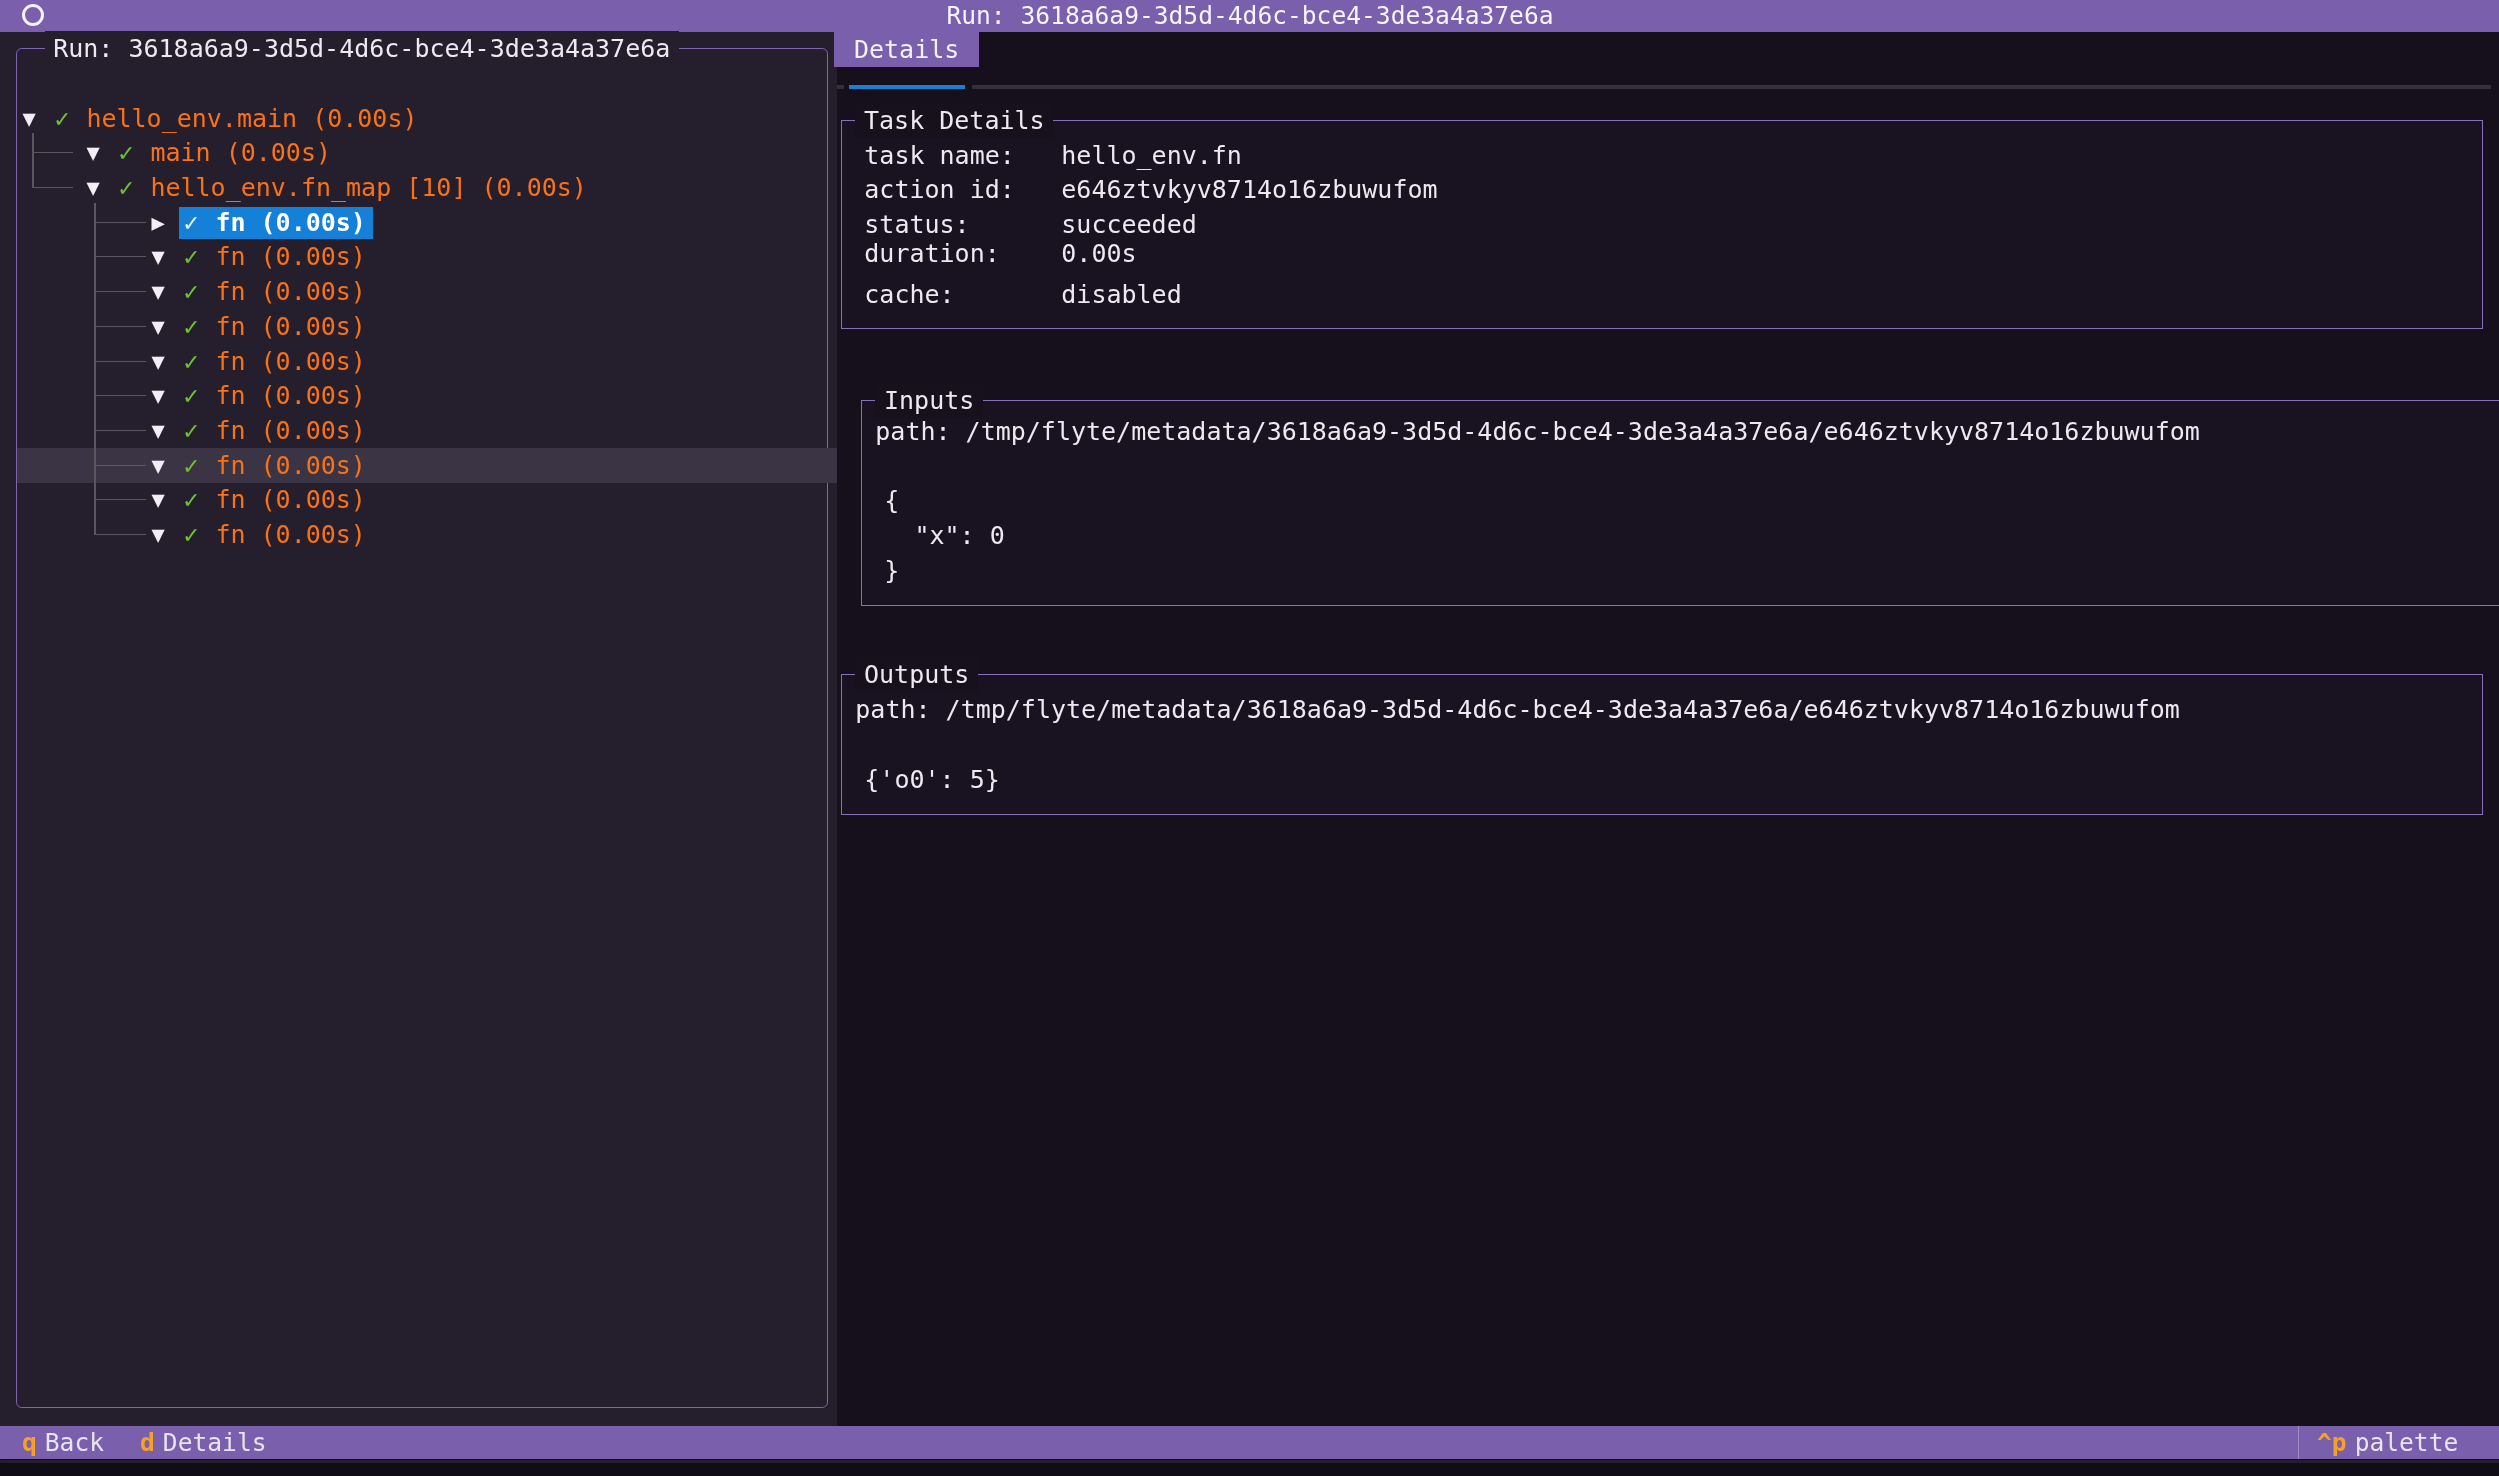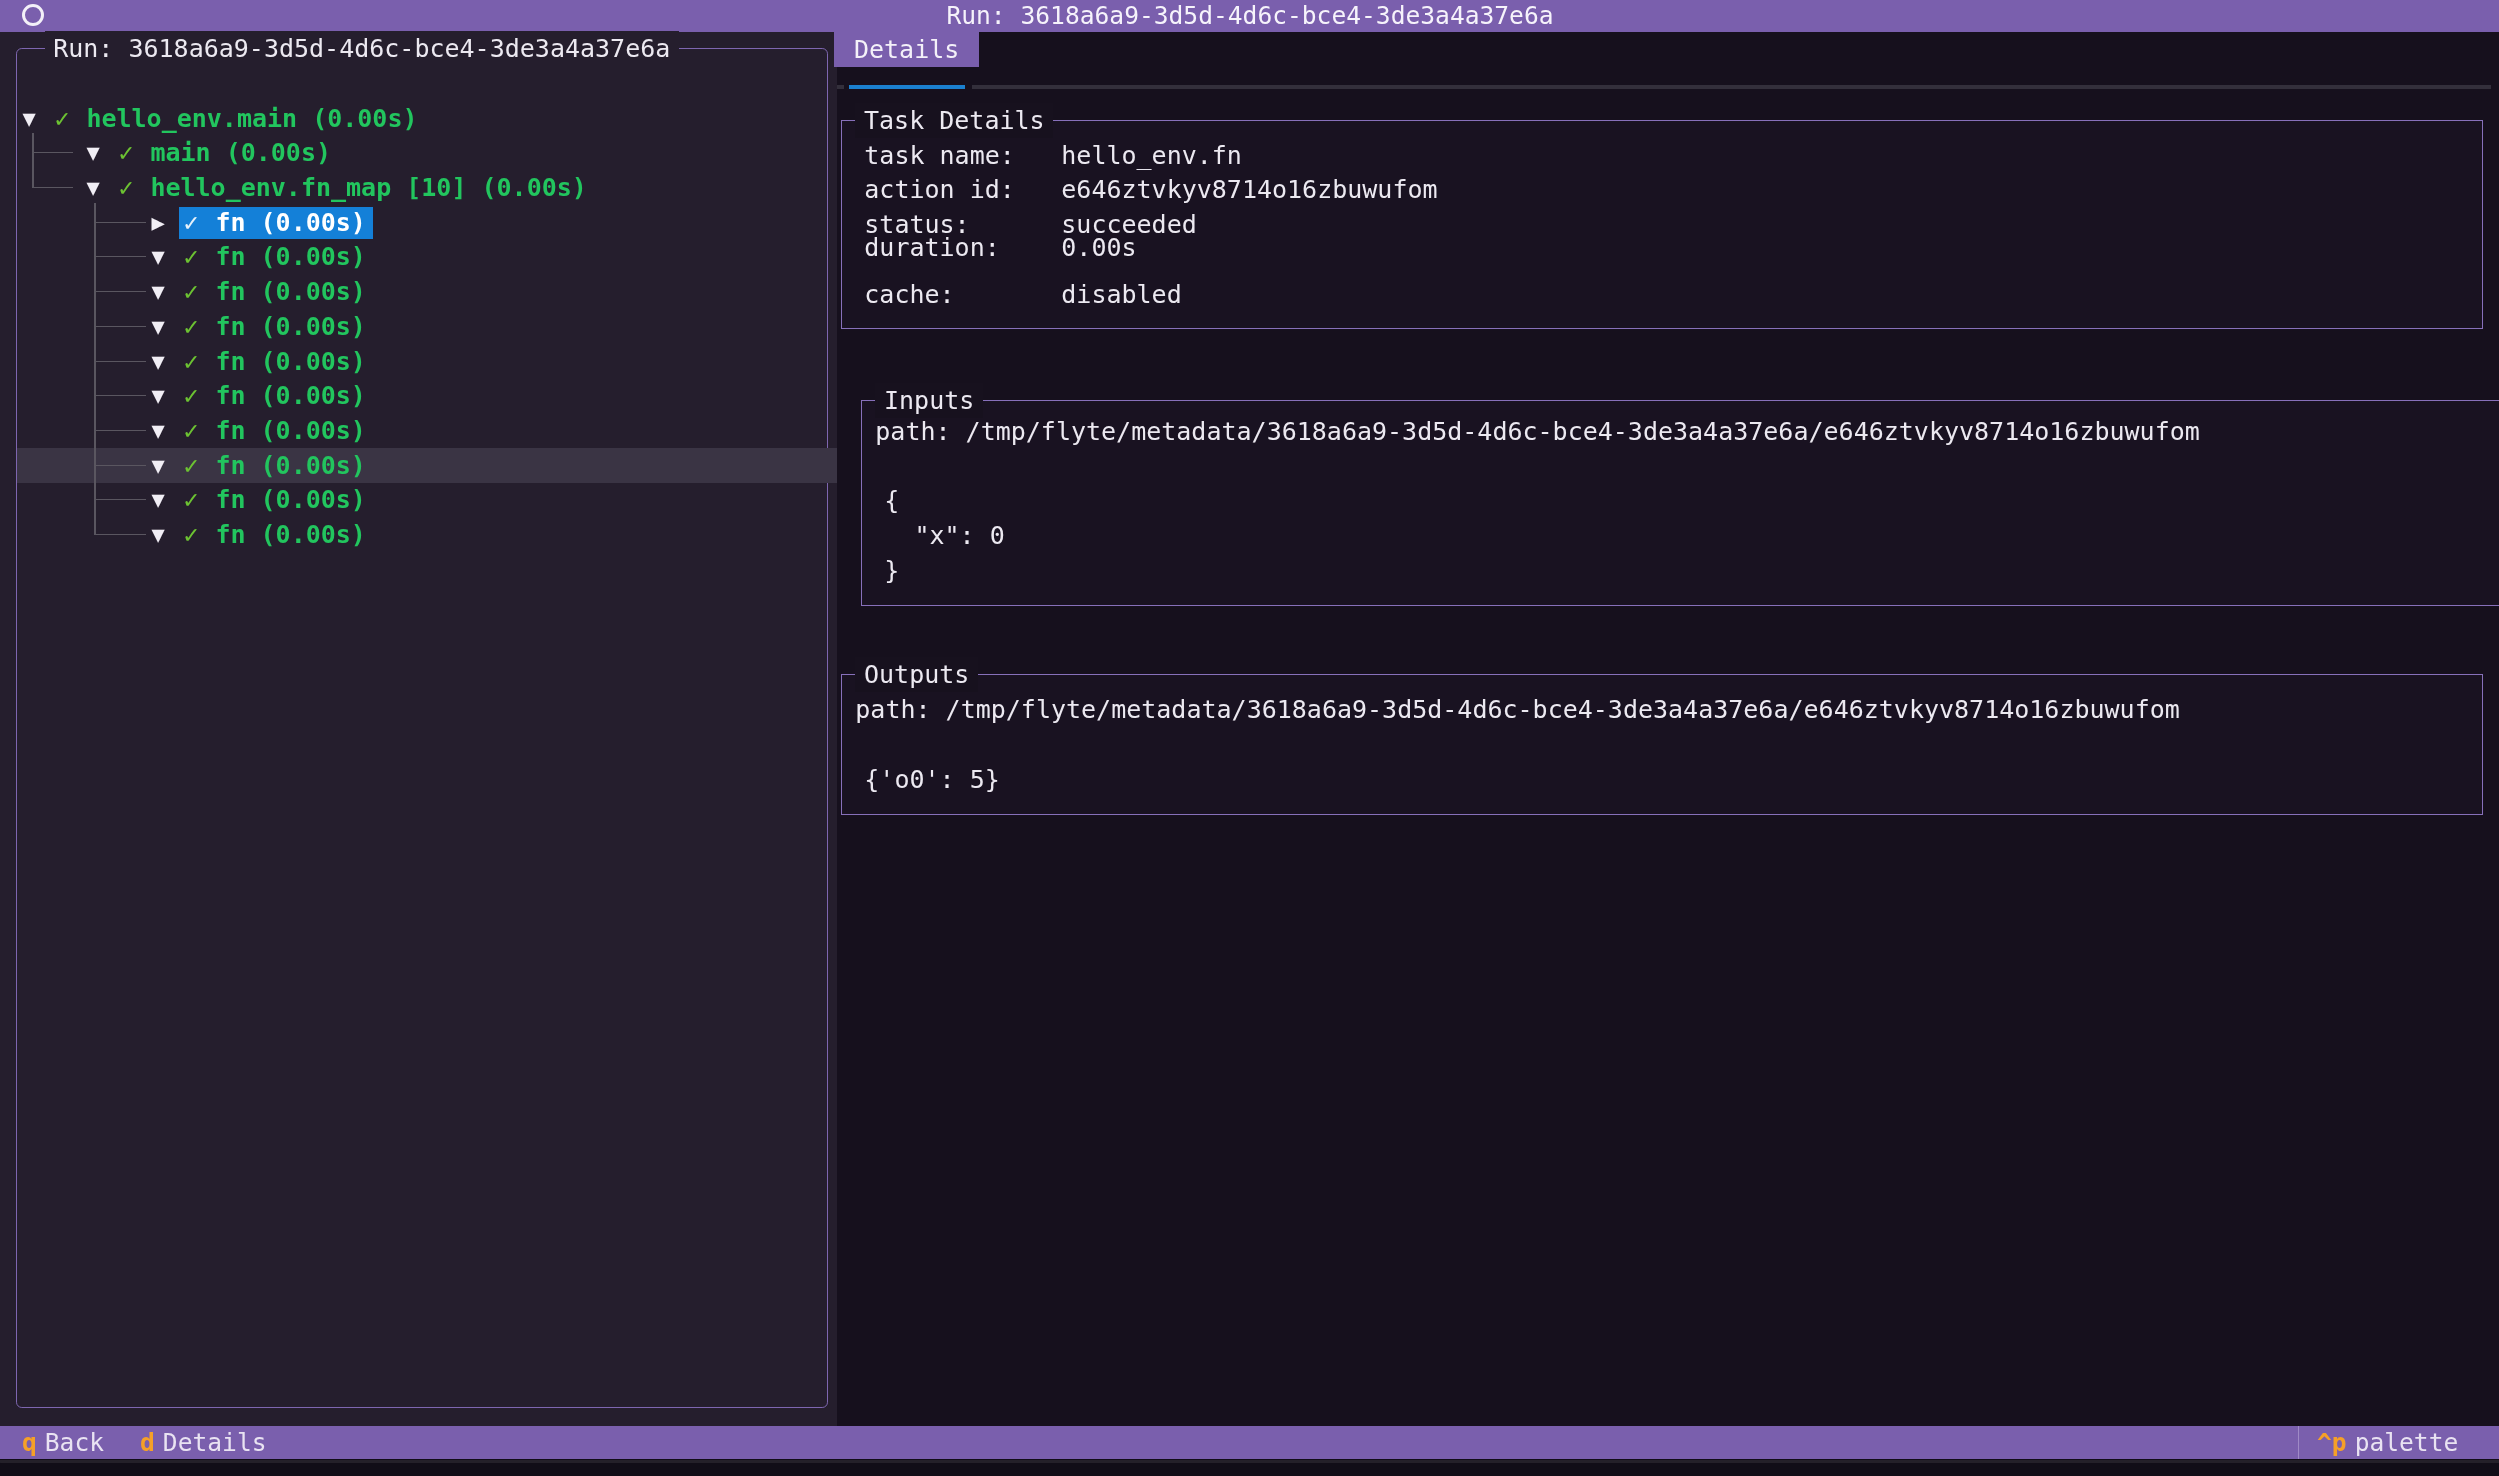--- a/index.html
+++ b/index.html
@@ -17,21 +17,21 @@
   .right-region{position:absolute;left:837px;top:0;right:0;height:1394px;background:#16101d;}
   
   .panel{position:absolute;left:16px;top:16px;width:810px;height:1358px;
          border:1.4px solid #7e66b0;border-radius:5.8px;background:#251e2d;}
   .panel-title{position:absolute;left:27.5px;top:-18px;height:35px;line-height:35px;
                background:#251e2d;padding:0 8.7px;color:#ece9f1;white-space:pre;}
   .tree{position:absolute;left:17.4px;top:49px;width:810px;height:1357px;}
   .trow{position:absolute;left:0;width:100%;height:35px;display:flex;align-items:center;white-space:pre;}
   .trow .arrow{display:inline-block;width:32px;color:#f1eef5;font-size:22px;flex:0 0 32px;}
   .trow .check{display:inline-block;width:32px;color:#6cc232;flex:0 0 32px;}
-  .trow .tlabel{color:#22c55e;font-weight:bold;}
+  .trow .tlabel{color:#f97316;}
   .d0{padding-left:5px;}
   .d1{padding-left:69px;}
   .d2{padding-left:134px;}
   .d1::before,.d2::before{content:"";position:absolute;top:16.6px;height:1.4px;background:#5a5660;}
   .d1::before{left:15px;width:41px;}
   .d2::before{left:77px;width:52px;}
   .trow.hovered{background:#3a3444;}
   .hl{display:inline-flex;align-items:center;background:#1480d8;padding:0 7.2px 0 4.3px;margin-left:-4.3px;height:32px;}
   .hl .check{color:#e6f1fb;}
   .hl .tlabel{color:#ffffff;font-weight:bold;}
@@ -45,21 +45,21 @@
   .tab-underline-active{position:absolute;left:11.6px;top:53px;width:116px;height:3.6px;background:#1b80cf;}
   .tab-underline-rest{position:absolute;left:135px;top:53px;width:1519px;height:3.6px;background:#332f3b;}
   .box{position:absolute;left:4.3px;width:1640px;border:1.4px solid #8770ba;border-radius:0;background:#191221;}
   .box-title{position:absolute;left:13px;top:-18px;height:35px;line-height:35px;background:#17111e;
              padding:0 8.7px;color:#ece9f1;white-space:pre;}
   .task-box{top:88px;height:207px;}
   .inputs-box{top:368px;height:204px;margin-left:20px;}
   .outputs-box{top:642px;height:139px;}
   .field{position:absolute;left:22px;height:35px;line-height:35px;display:flex;white-space:pre;}
   .flabel{display:inline-block;width:197px;}
-  .f0{top:16.6px;} .f1{top:51px;} .f2{top:86px;} .f3{top:109px;justify-content:center;} .f4{top:156px;}
+  .f0{top:16.6px;} .f1{top:51px;} .f2{top:86px;} .f3{top:115px;justify-content:center;} .f4{top:156px;}
   .path-line{position:absolute;left:13px;height:35px;line-height:35px;white-space:pre;}
   .inputs-box .path-line{top:13px;}
   .outputs-box .path-line{top:17.4px;}
   .body-pre{position:absolute;left:22px;margin:0;font:inherit;line-height:35px;white-space:pre;color:#ece9f1;}
   .inputs-box .body-pre{top:82px;}
   .outputs-box .body-pre{top:87px;}
   
   .statusbar{position:absolute;left:0;top:1426px;width:2500px;height:33px;background:#7a5fad;
              display:flex;align-items:center;font-size:24.6px;}
   .sb-left{display:flex;align-items:center;padding-left:22px;}

